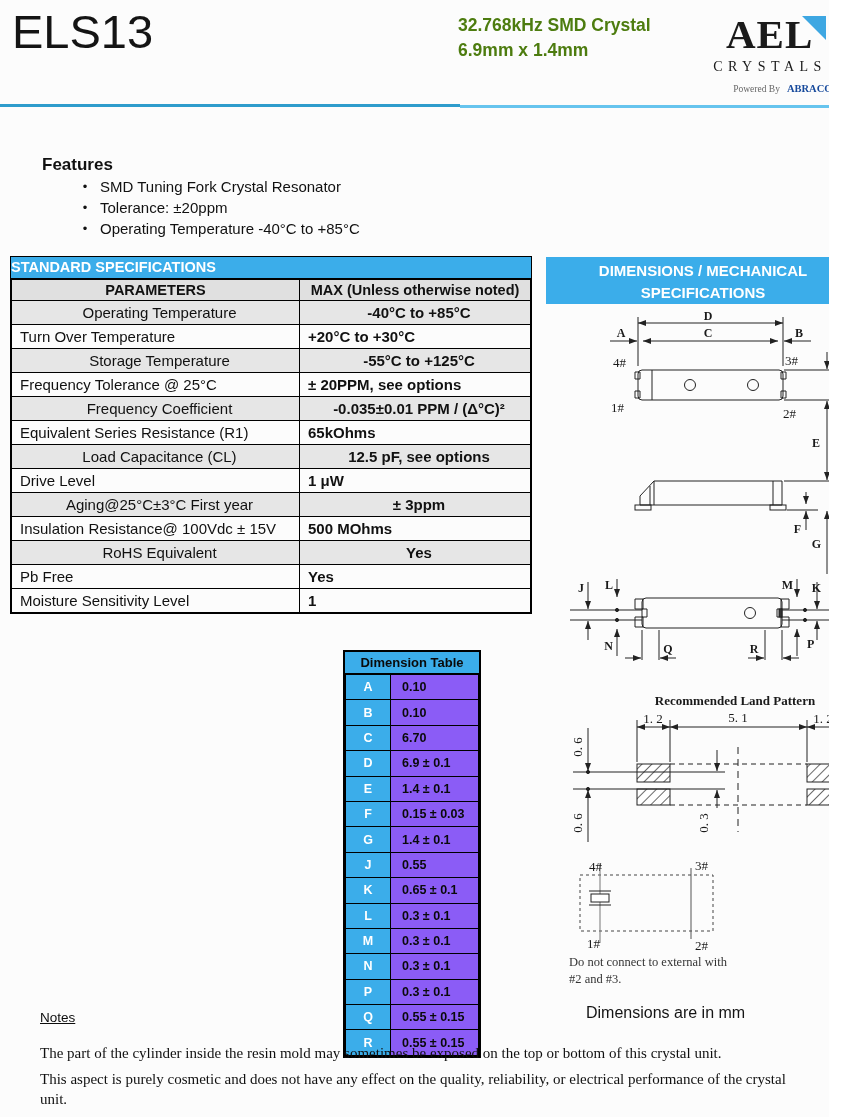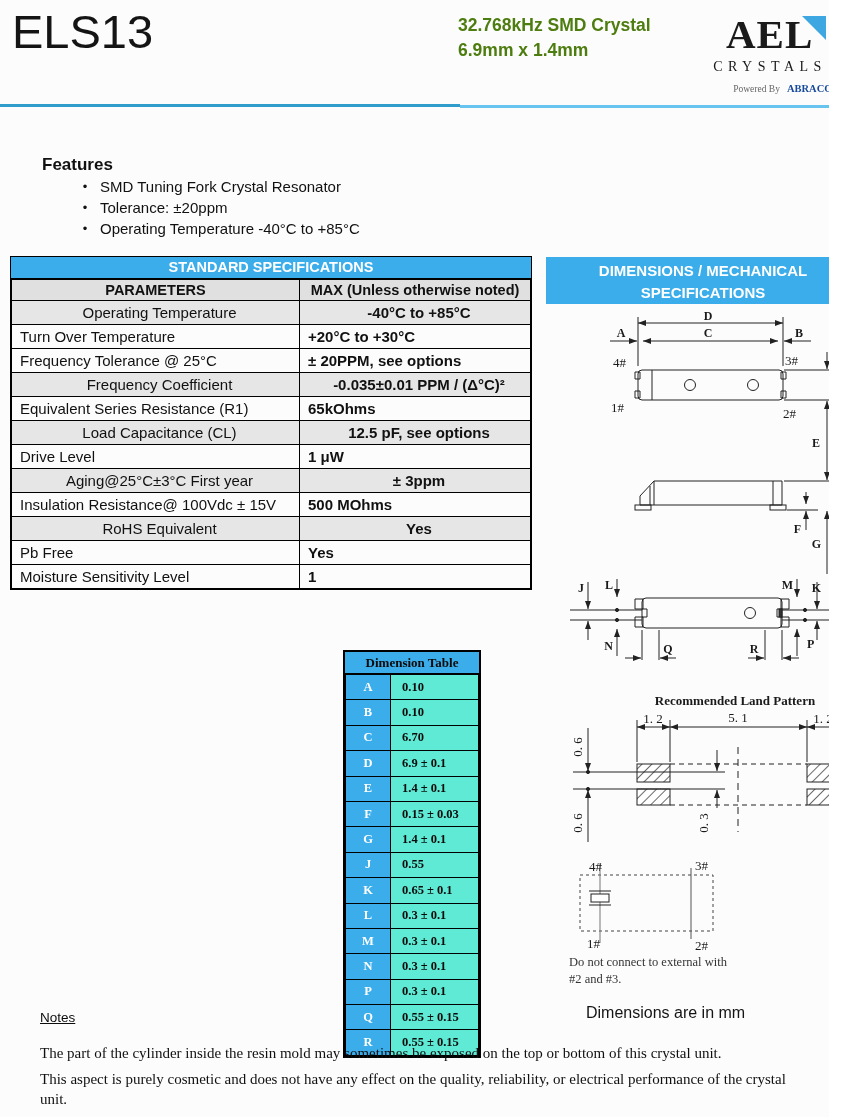--- a/index.html
+++ b/index.html
@@ -12,33 +12,33 @@
   .rule-l{position:absolute;left:0;top:104px;width:460px;height:3px;background:#2f9ccc;}
   .rule-r{position:absolute;left:460px;top:105px;width:383px;height:3px;background:#66c4ee;}
   
   .features-title{position:absolute;left:42px;top:155px;font-size:17px;font-weight:bold;}
   .features-list{position:absolute;left:70px;top:176px;font-size:15px;}
   .features-list .fi{display:flex;height:21px;align-items:center;}
   .features-list .b{width:30px;text-align:center;font-size:13px;}
   
   .spec-wrap{position:absolute;left:10px;top:256px;width:520px;border:1px solid #000;}
   .spec-title{height:21px;line-height:21px;background:var(--accent,#3badea);color:#fff;
-              text-align:center;font-weight:bold;font-size:14.5px;border-bottom:1px solid #000;}
+              font-weight:bold;font-size:14.5px;border-bottom:1px solid #000;}
   table.spec{border-collapse:collapse;width:100%;table-layout:fixed;}
   table.spec th,table.spec td{border:1px solid #000;font-size:15px;height:23px;padding:0 0 0 8px;text-align:left;}
   table.spec th{background:#e0e0e0;text-align:center;font-size:14.5px;padding:0;height:20px;}
   table.spec col.c1{width:288px;}
   table.spec td.v{font-weight:bold;}
   table.spec tr.shade td{background:#e6e6e6;text-align:center;}
   
   .dim-head{position:absolute;left:546px;top:257px;width:314px;height:47px;background:var(--accent,#3badea);
             color:#fff;font-weight:bold;font-size:15px;text-align:center;line-height:22px;padding-top:3px;box-sizing:border-box;}
   
-  .dimtab-wrap{position:absolute;left:343px;top:650px;width:134px;border:2px solid #000;background:#5eead4;
-               font-family:Liberation Serif, serif;}
+  .dimtab-wrap{position:absolute;left:343px;top:650px;width:134px;border:2px solid #000;background:#8b5cf6;
+               font-family:Liberation Sans, sans-serif;}
   .dimtab-title{height:21px;line-height:21px;background:var(--accent,#3badea);color:#0a0a0a;
                 font-weight:bold;font-size:13px;text-align:center;border-bottom:1px solid #000;}
   table.dimtab{border-collapse:collapse;width:100%;table-layout:fixed;}
   table.dimtab td{border:1px solid #000;height:22.4px;font-size:12.5px;}
   table.dimtab td.dl{width:42px;background:var(--accent,#3badea);color:#fff;text-align:center;font-weight:bold;}
   table.dimtab td.dv{font-weight:bold;color:#0a0a0a;padding-left:11px;}
   
   .svgbox{position:absolute;}
   svg text{font-family:"Liberation Serif",serif;fill:#1a1a1a;}
   .dimlbl{font-size:12px;font-weight:bold;}
@@ -105,20 +105,24 @@
         </tr>
       </thead>
       <tbody>
           <tr class="shade">
             <td>Operating Temperature</td>
             <td class="v">-40°C to +85°C</td>
           </tr>
           <tr>
             <td>Turn Over Temperature</td>
             <td class="v">+20°C to +30°C</td>
+          </tr>
+          <tr class="shade">
+            <td>Storage Temperature</td>
+            <td class="v">-55°C to +125°C</td>
           </tr>
           <tr>
             <td>Frequency Tolerance @ 25°C</td>
             <td class="v">± 20PPM, see options</td>
           </tr>
           <tr class="shade">
             <td>Frequency Coefficient</td>
             <td class="v">-0.035±0.01 PPM / (Δ°C)²</td>
           </tr>
           <tr>

